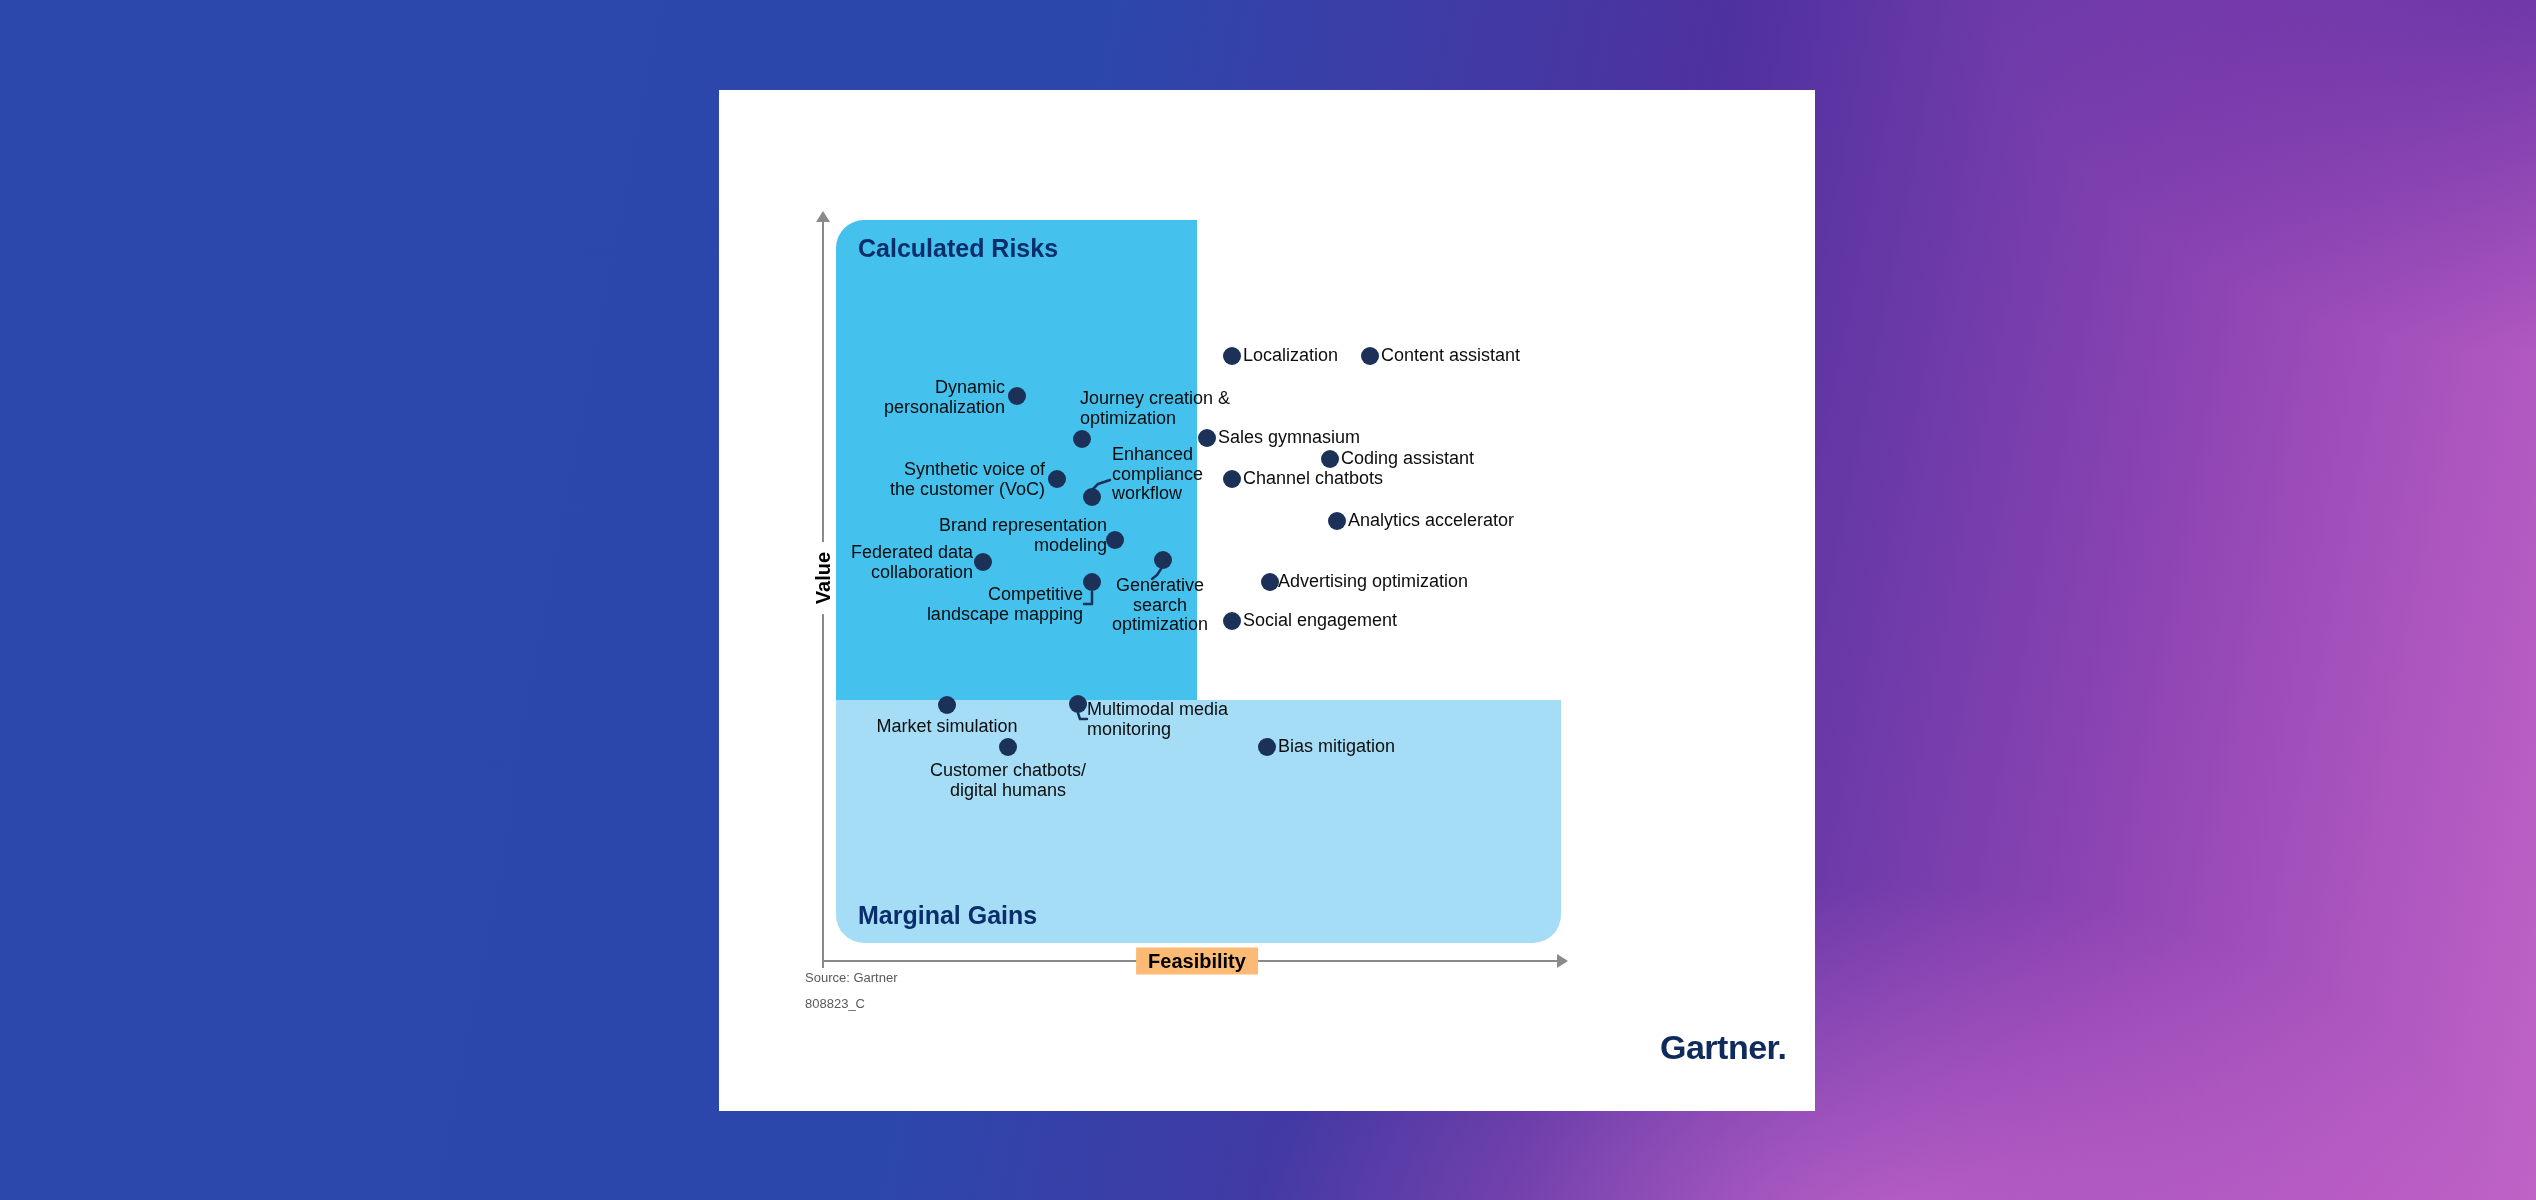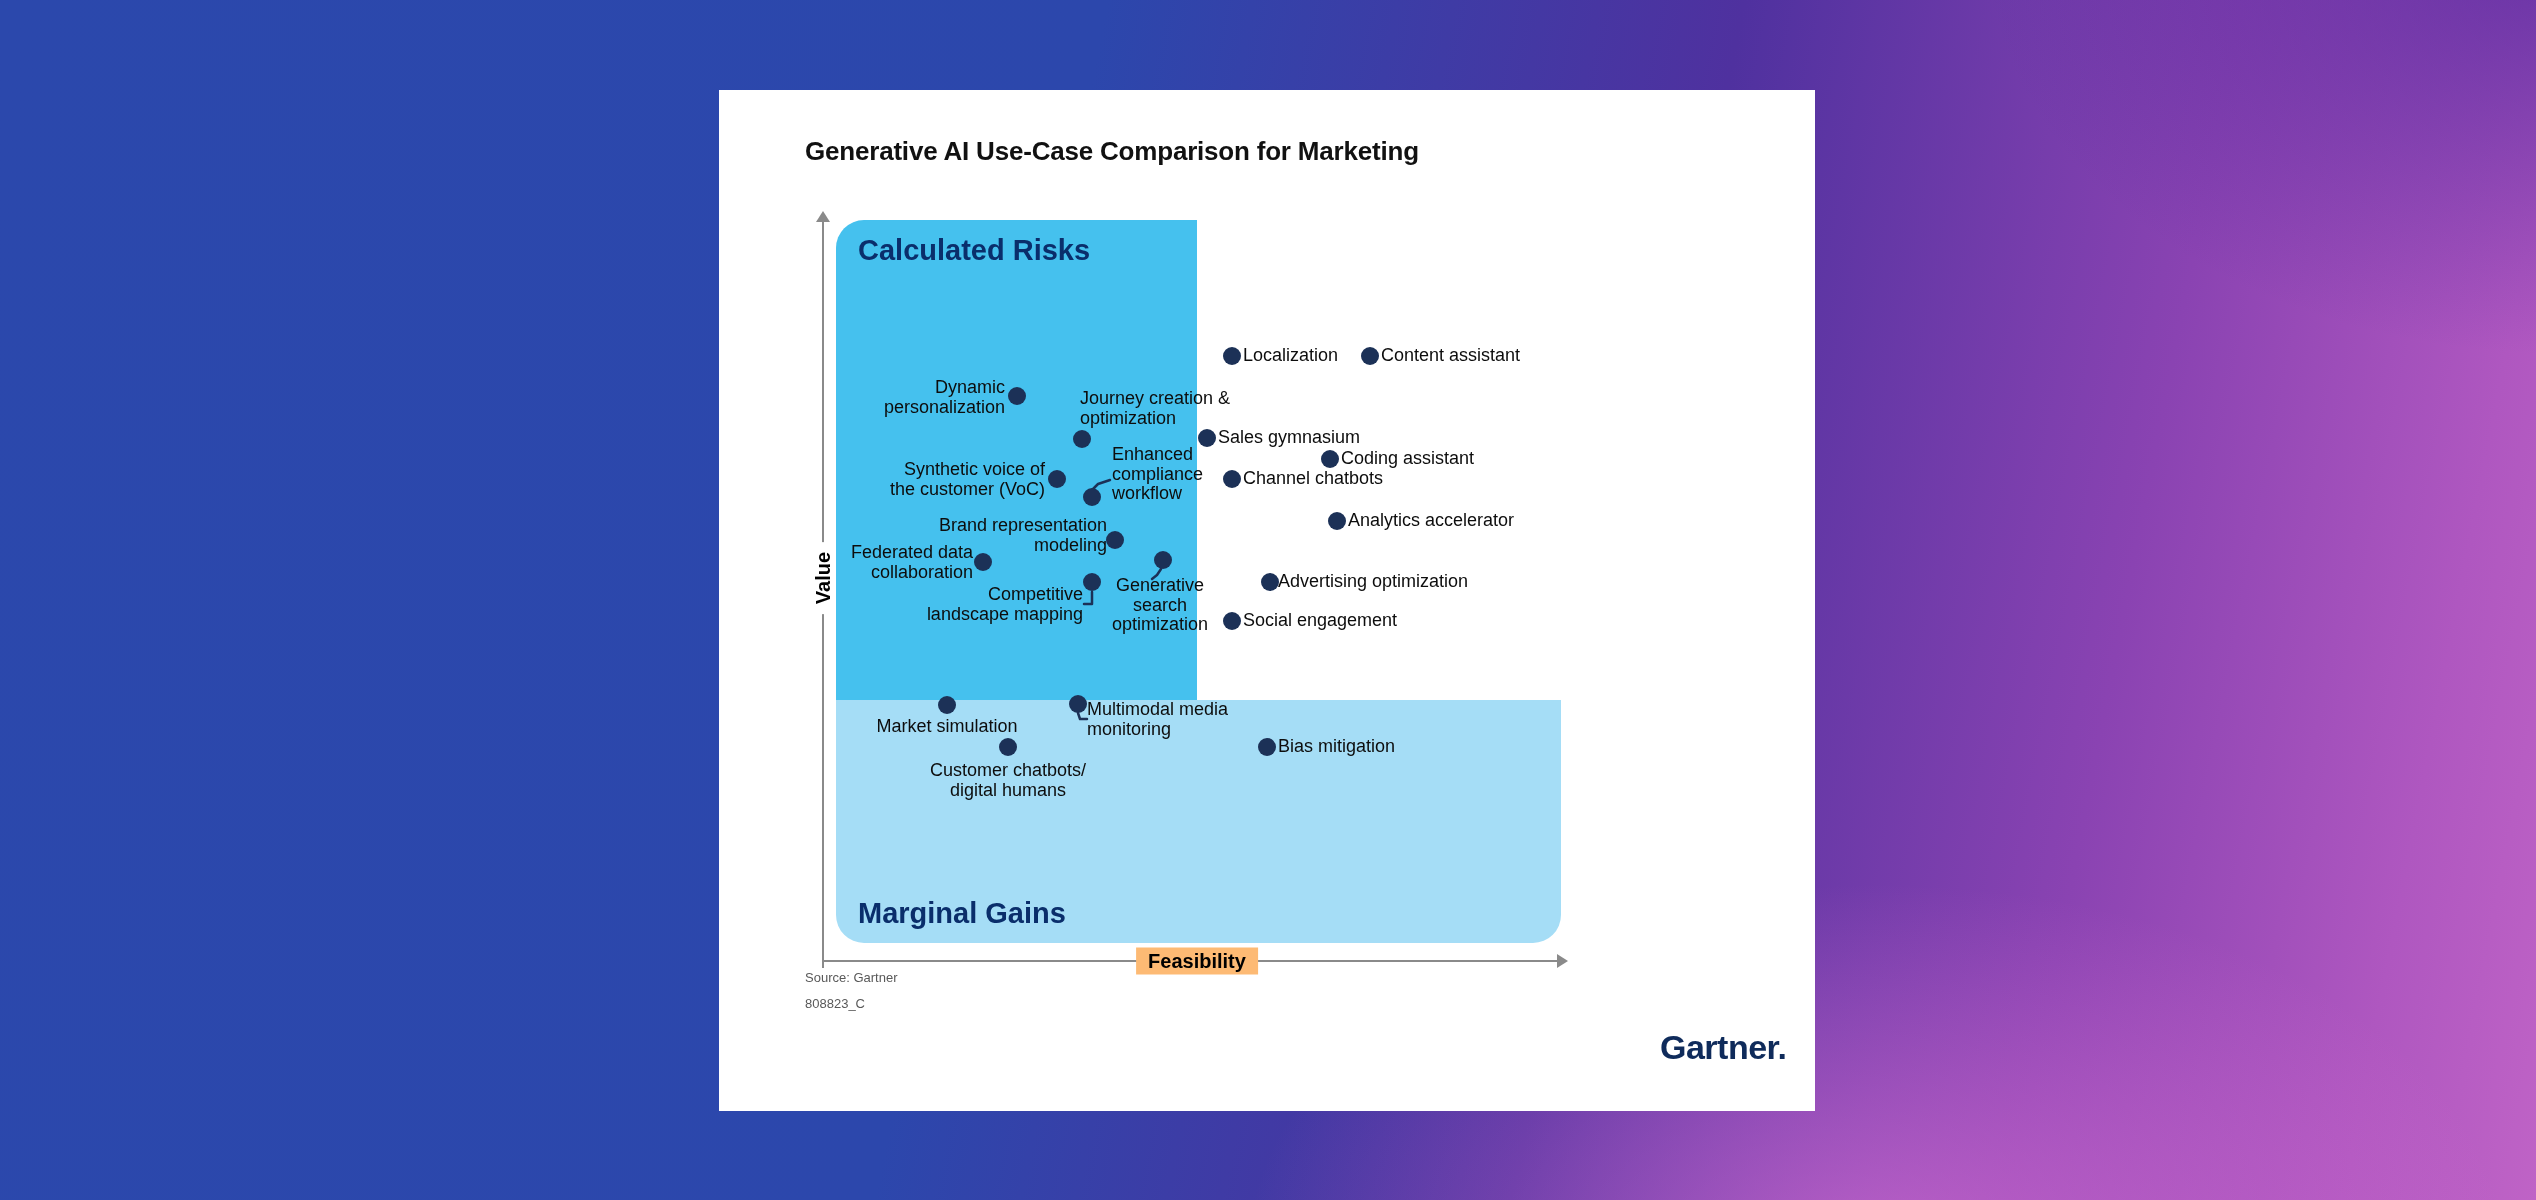--- a/index.html
+++ b/index.html
@@ -37,21 +37,21 @@
     position:absolute;left:478px;top:871px;transform:translate(-50%,-50%);
     background:#fdba74;padding:2px 12px;font-size:20px;font-weight:bold;color:#000;white-space:nowrap;
   }
   
   .quad-box{position:absolute;left:117px;top:130px;width:725px;height:723px;}
   .q{position:absolute;}
   .q.tl{left:0;top:0;width:361px;height:480px;background:var(--q-tl,#45c1ee);border-radius:28px 0 0 0;}
   .q.tr{left:361px;top:0;width:364px;height:480px;background:var(--q-tr,#0098d8);border-radius:0 28px 0 0;}
   .q.bottom{left:0;top:480px;width:725px;height:243px;background:var(--q-b,#a5ddf6);border-radius:0 0 28px 28px;}
   .qtitle{
-    position:absolute;font-size:29px;font-weight:bold;color:var(--q-title,#0a2e6b);white-space:nowrap;
+    position:absolute;font-size:25px;font-weight:bold;color:var(--q-title,#0a2e6b);white-space:nowrap;
   }
   .qtitle.top{left:22px;top:14px;}
   .qtitle.bot{left:22px;bottom:13px;}
   .leaders{position:absolute;inset:0;width:725px;height:723px;pointer-events:none;}
   .points{position:absolute;inset:0;}
   .dot{
     position:absolute;width:18px;height:18px;border-radius:50%;
     background:var(--dot,#1c3157);transform:translate(-50%,-50%);
   }
   .plabel{
@@ -64,21 +64,20 @@
     position:absolute;left:941px;top:938px;
     font-size:34px;font-weight:bold;color:var(--logo,#0f2b5b);letter-spacing:-0.5px;
   }
 </style>
 </head>
 <body>
 
 <div class="bg">
   <div class="card">
 
-    <h1 class="title">Generative AI Use-Case Comparison for Marketing</h1>
 
     <div class="yaxis-line"></div>
     <div class="yaxis-arrow"></div>
     <div class="xaxis-line"></div>
     <div class="xaxis-arrow"></div>
     <div class="ylabel">Value</div>
     <div class="xlabel">Feasibility</div>
 
     <div class="quad-box">
       <div class="q tl">

